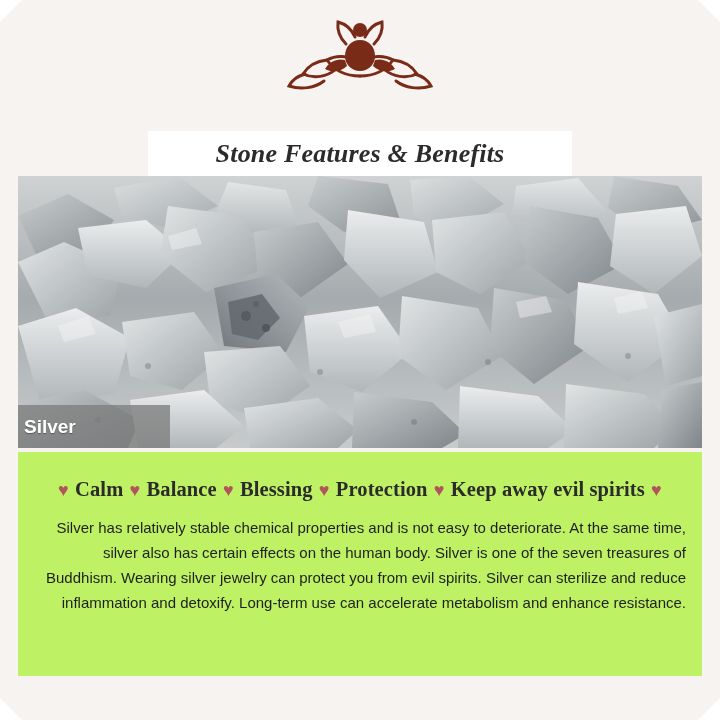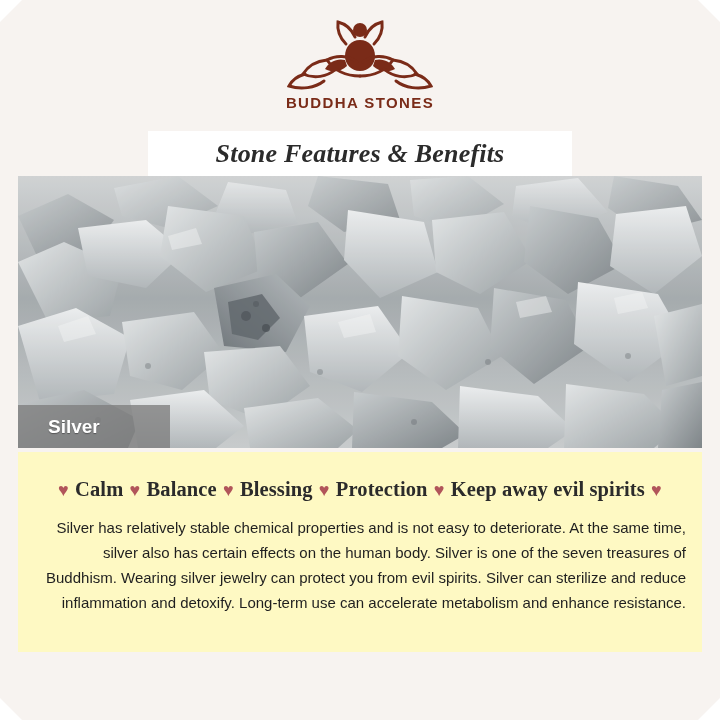--- a/index.html
+++ b/index.html
@@ -117,32 +117,32 @@
     height: 43px;
     background: rgba(125,125,125,0.78);
     display: flex;
     align-items: center;
     z-index: 4;
   }
   .stone-label span {
     color: #ffffff;
     font-size: 19px;
     font-weight: bold;
-    padding-left: 30px;
+    padding-left: 6px;
     font-family: "Liberation Sans", sans-serif;
     text-shadow: 0 1px 1px rgba(0,0,0,0.35);
   }
 
   .text-panel {
     position: absolute;
     left: 18px;
     top: 452px;
     width: 684px;
-    height: 200px;
-    background: #fef9c3;
+    height: 224px;
+    background: #bef264;
     padding: 0;
   }
   .keywords {
     margin: 26px 0 0 0;
     text-align: center;
     font-family: "Liberation Serif", serif;
     font-weight: bold;
     font-size: 20.5px;
     color: #2b2b2b;
     letter-spacing: 0.1px;
@@ -186,21 +186,20 @@
           <path d="M75 62c14 0 26-6 33-16-9-5-21-5-30 2"></path>
           <path d="M42 46c-10 1-19 6-24 14 11 5 24 3 33-5"></path>
           <path d="M108 46c10 1 19 6 24 14-11 5-24 3-33-5"></path>
           <path d="M20 60c-7 2-13 6-16 12 12 4 26 2 35-5"></path>
           <path d="M130 60c7 2 13 6 16 12-12 4-26 2-35-5"></path>
           <path d="M61 30c-6-6-9-14-8-22 8 2 14 8 17 15"></path>
           <path d="M89 30c6-6 9-14 8-22-8 2-14 8-17 15"></path>
         </g>
       </svg>
     </span>
-    <div class="brand-name">BUDDHA STONES</div>
   </div>
 
   <div class="title-band">
     <div class="title-text">Stone Features &amp; Benefits</div>
   </div>
 
   <div class="hero">
     <svg viewBox="0 0 684 272" preserveAspectRatio="none" xmlns="http://www.w3.org/2000/svg">
       <defs>
         <linearGradient id="bgGrad" x1="0" y1="0" x2="0" y2="1">

